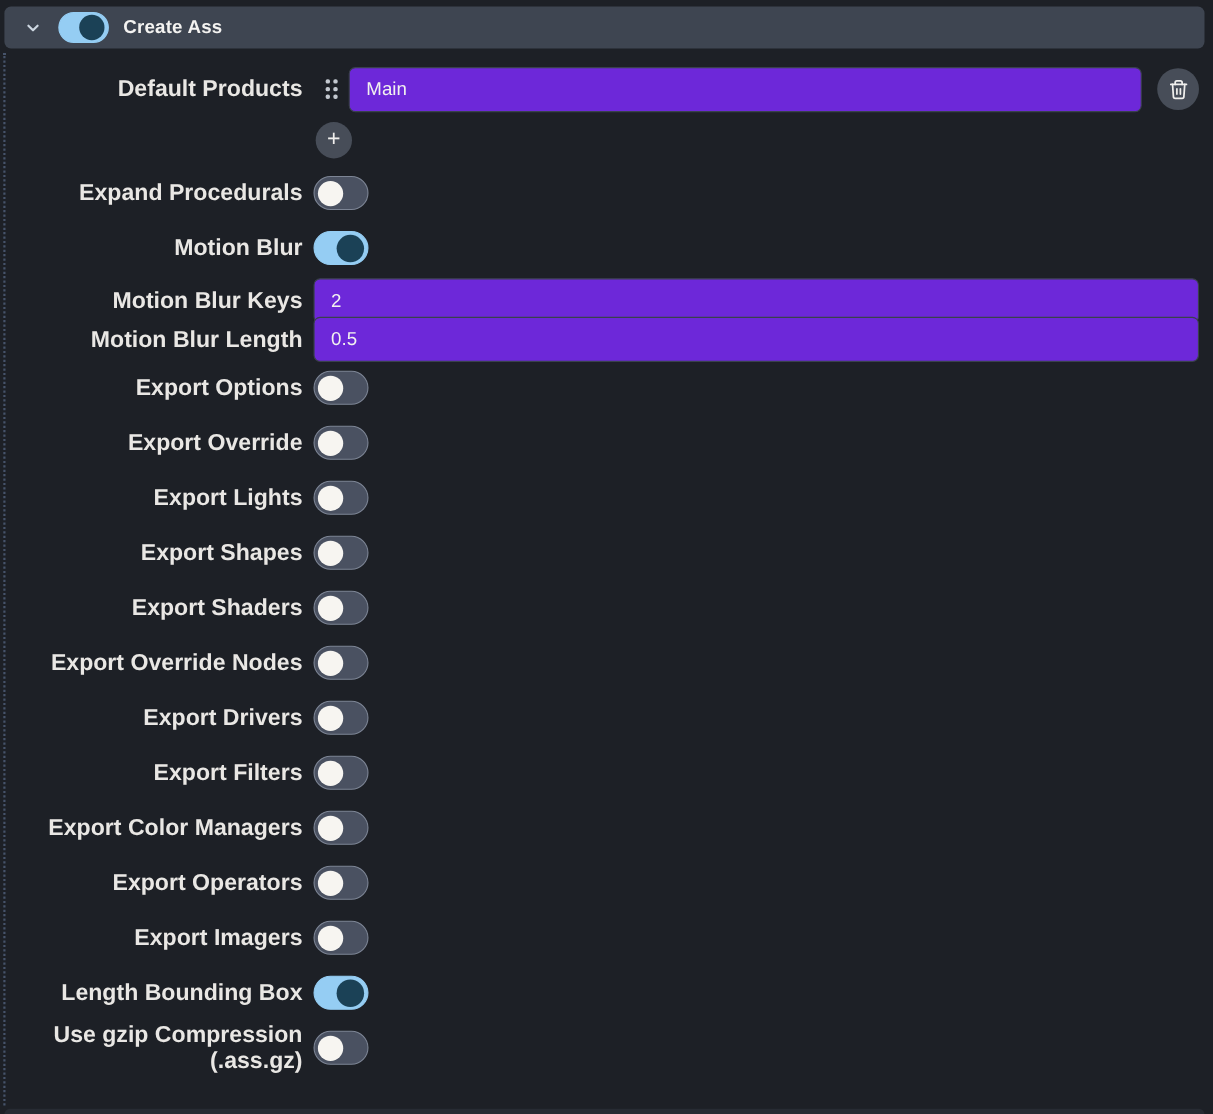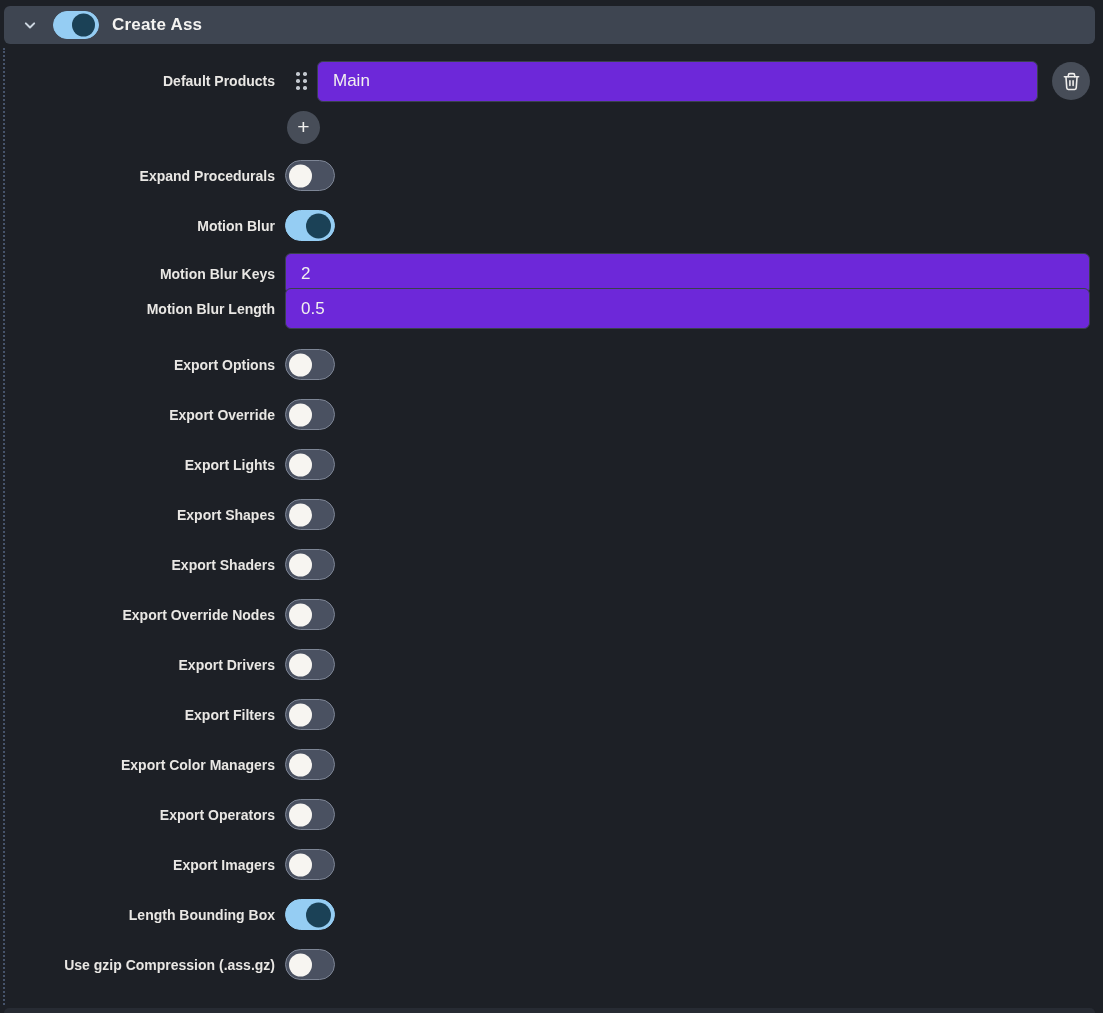--- a/index.html
+++ b/index.html
@@ -75,29 +75,29 @@
   }
   .row {
     display: flex;
     align-items: center;
     padding-right: 13px;
   }
   .field-label {
     width: 275px;
     flex: none;
     text-align: right;
-    font-size: 14px;
+    font-size: 21px;
     font-weight: 600;
     color: #e9e7e4;
   }
   .toggle-row { height: 31px; margin-bottom: 19px; }
   .toggle-row .switch { margin-left: 10px; }
   .input-row { height: 27px; margin-bottom: 8px; }
   .input-row.mt14 { margin-top: 14px; }
-  .input-row.mb15 { margin-bottom: 27px; }
+  .input-row.mb15 { margin-bottom: 15px; }
 
   .text-input {
     flex: 1;
     height: 41px;
     margin-left: 10px;
     background: #6d28d9;
     border: 1px solid #3a414c;
     border-radius: 6px;
     color: #f2f1ef;
     font-size: 17px;

